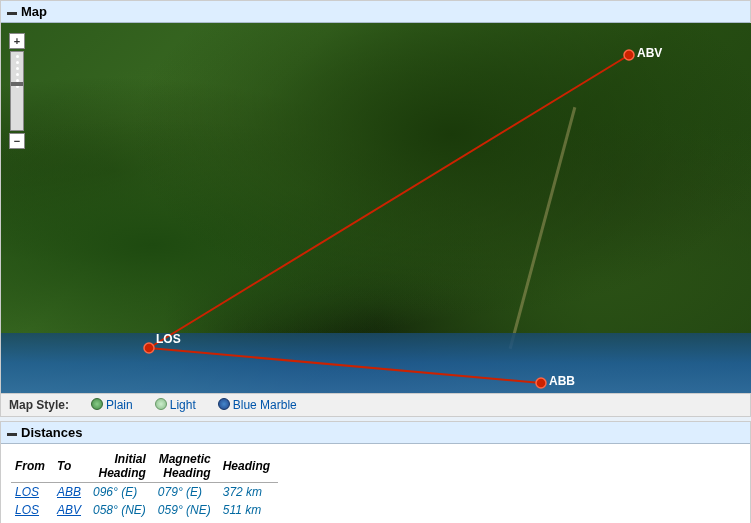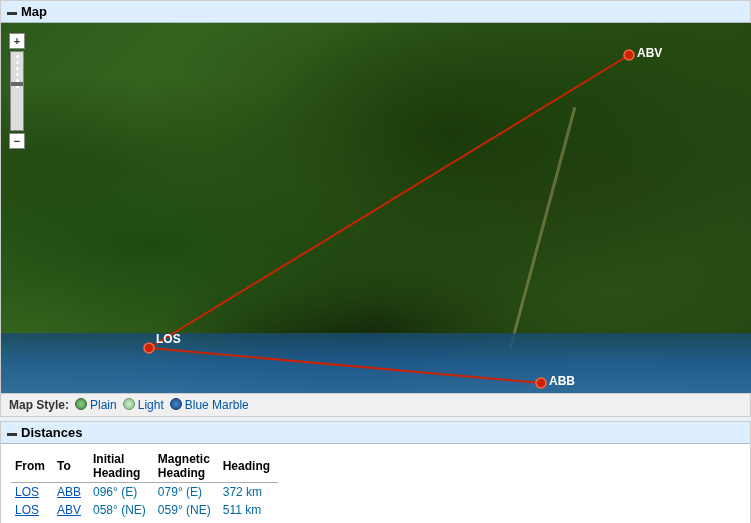--- a/index.html
+++ b/index.html
@@ -148,21 +148,21 @@
       border-radius: 50%;
     }
 
     
     .map-style-bar {
       background: #f0f0f0;
       border-top: 1px solid #ccc;
       padding: 4px 8px;
       display: flex;
       align-items: center;
-      gap: 6px;
+      gap: 22px;
       font-size: 12px;
     }
 
     .map-style-bar label {
       font-weight: bold;
       color: #333;
     }
 
     .style-option {
       display: flex;
@@ -199,24 +199,25 @@
       background: #fff;
       border: 1px solid #ccc;
       margin-top: 4px;
       padding-bottom: 8px;
     }
 
     .distances-table {
       margin: 6px 10px;
       border-collapse: collapse;
       width: auto;
+      font-style: italic;
     }
 
     .distances-table th {
-      text-align: left;
+      text-align: right;
       font-weight: bold;
       padding: 2px 8px 2px 4px;
       color: #000;
       font-size: 12px;
     }
 
     .distances-table th.left-align {
       text-align: left;
     }
 

